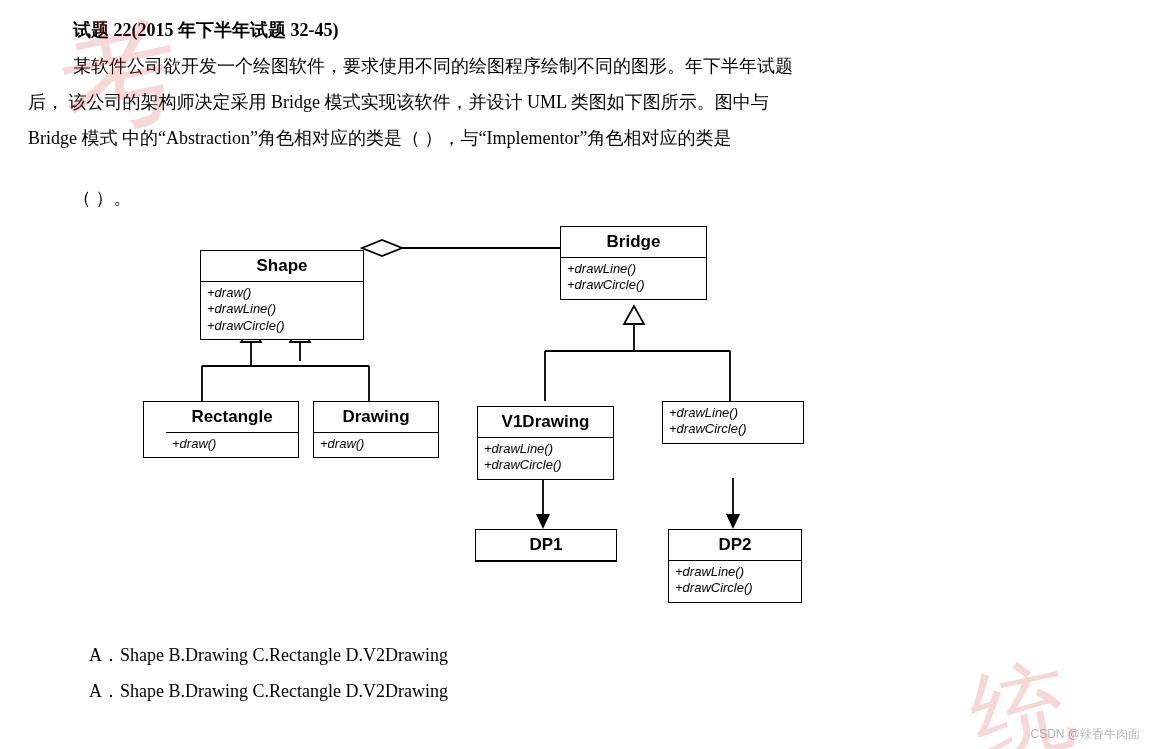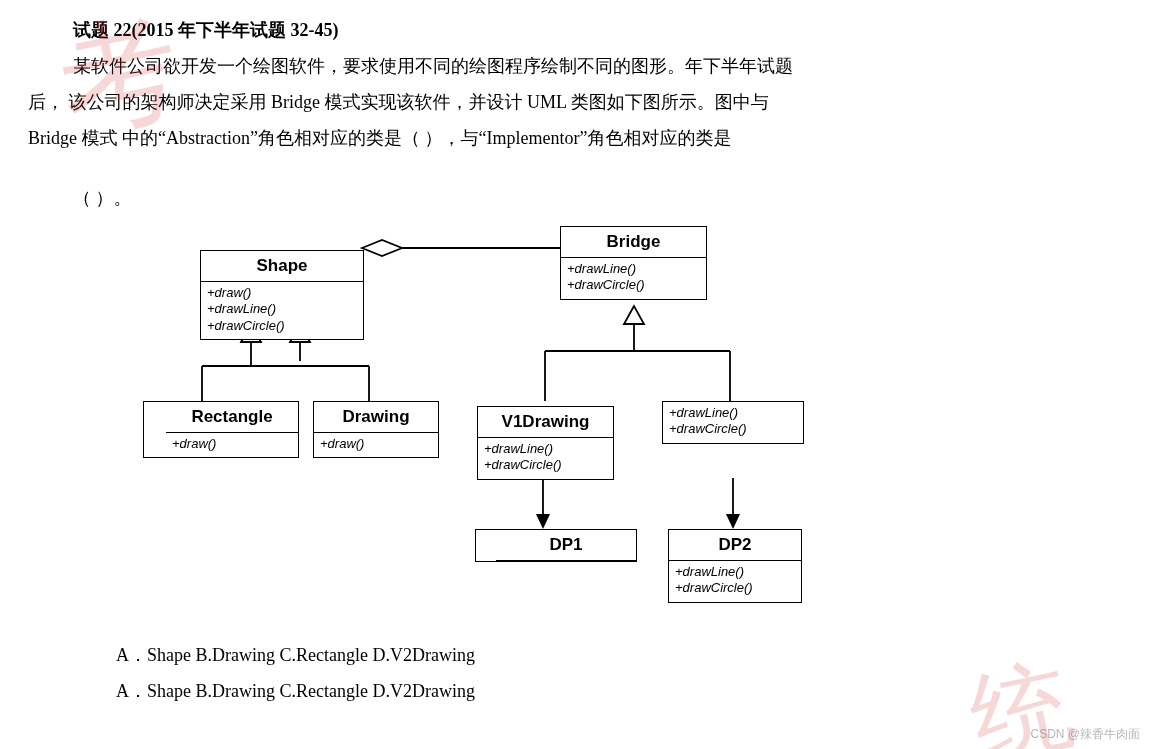--- a/index.html
+++ b/index.html
@@ -16,21 +16,21 @@
   .text-block {
     padding: 12px 28px 0 28px;
     line-height: 2.0;
   }
   .title-line { font-weight: bold; text-indent: 2.5em; }
   .body-line { text-indent: 2.5em; }
   .body-line2 { text-indent: 0; }
   .blank-line { text-indent: 2.5em; margin-top: 24px; }
   .options-area {
     line-height: 2.0;
-    padding-left: 116px;
+    padding-left: 89px;
     padding-top: 6px;
   }
   .diagram-wrap {
     width: 1152px;
     height: 415px;
     position: relative;
   }
   
   .uml {
     position: absolute;
@@ -151,21 +151,21 @@
     </div>
   </div>
 
   <div class="uml" style="left:662px; top:185px; width:140px;">
     <div class="ops">
       <div>+drawLine()</div>
       <div>+drawCircle()</div>
     </div>
   </div>
 
-  <div class="uml" style="left:475px; top:313px; width:140px;padding-left:20px;">
+  <div class="uml" style="left:475px; top:313px; width:140px;">
     <div class="name">DP1</div>
   </div>
 
   <div class="uml" style="left:668px; top:313px; width:132px;">
     <div class="name">DP2</div>
     <div class="ops">
       <div>+drawLine()</div>
       <div>+drawCircle()</div>
     </div>
   </div>

